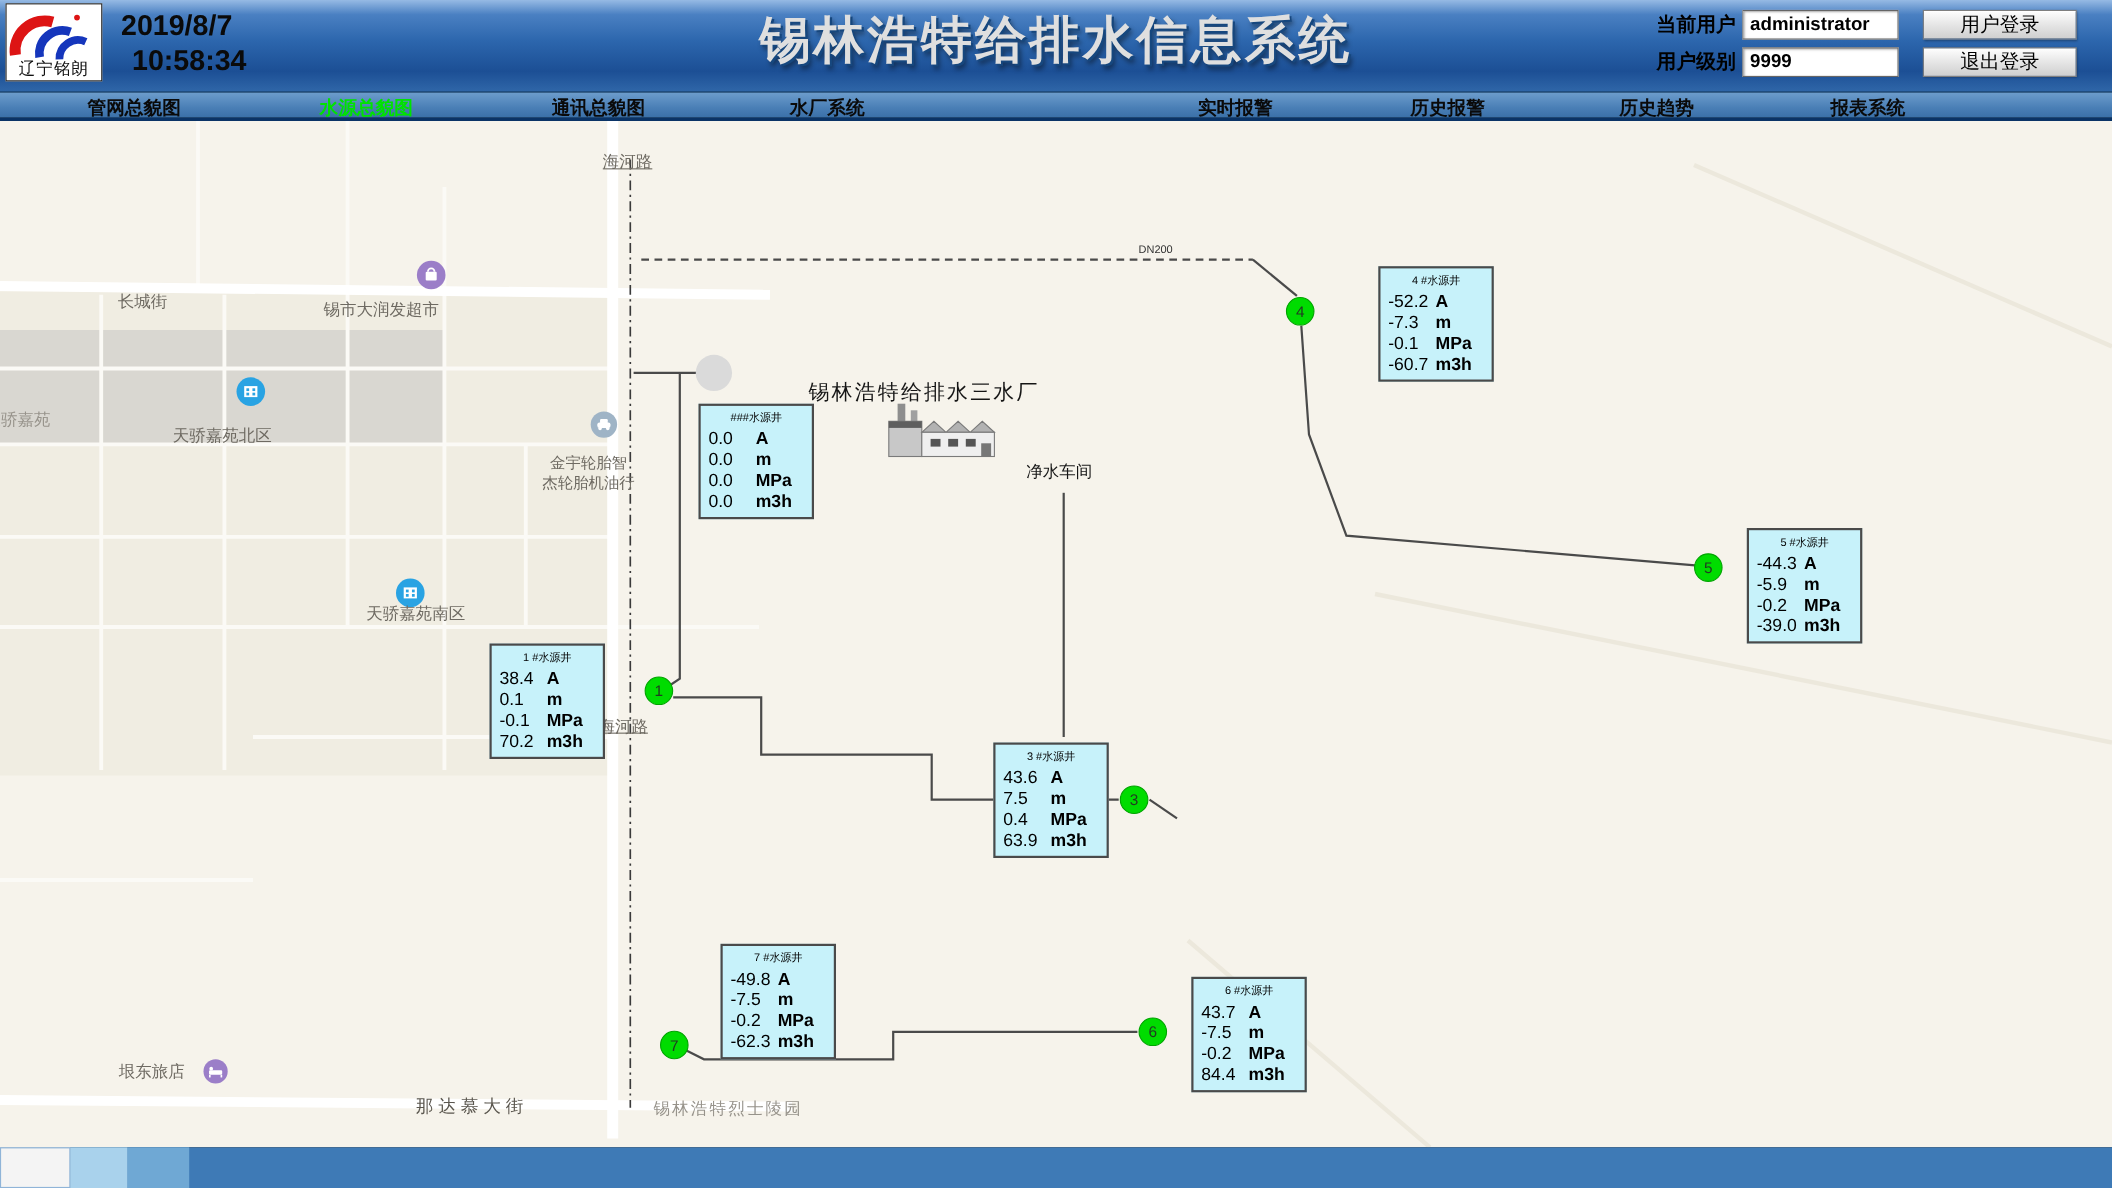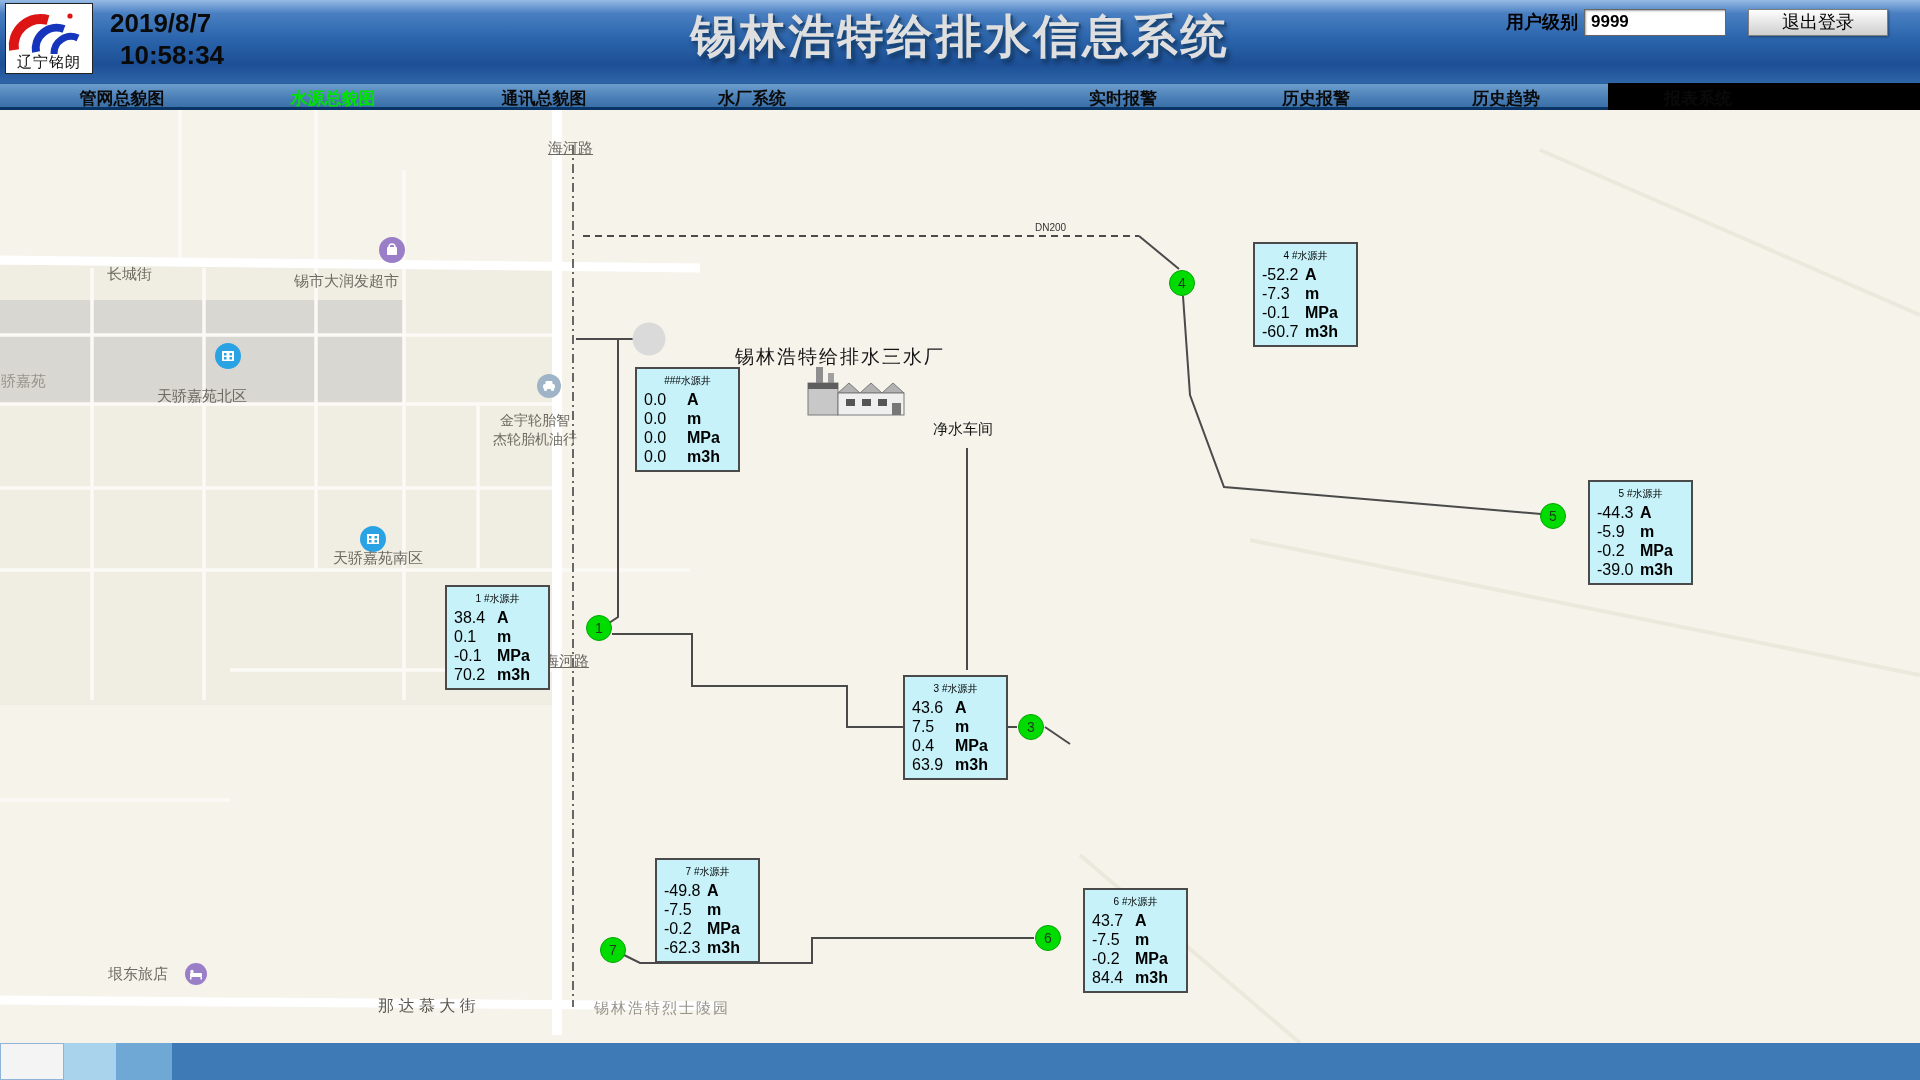--- a/index.html
+++ b/index.html
@@ -22,21 +22,21 @@
   .user-row { display:flex; align-items:center; height:28px; margin-bottom:6px; }
   .user-label { font-size:18px; font-weight:bold; color:#000; margin-right:6px; white-space:nowrap; }
   .user-input { width:142px; height:27px; background:#fff; border:1px solid #666;
     box-shadow:inset 1px 1px 2px rgba(0,0,0,.35); font-family:inherit;
     font-size:17px; font-weight:bold; color:#000; padding:0 6px; }
   .user-btn { width:140px; height:27px; margin-left:22px; font-family:inherit; font-size:18px; color:#000;
     background:linear-gradient(180deg,#FEFEFE,#E8E8E8 45%,#CFCFCF); border:1px solid #7F7F7F;
     box-shadow:inset 0 1px 0 #fff,1px 1px 2px rgba(0,0,0,.35); cursor:pointer; }
 
   
-  .nav-bar { position:absolute; left:0; top:83px; width:1608px; height:27px;
+  .nav-bar { position:absolute; left:0; top:83px; width:1920px; height:27px;
     background:linear-gradient(180deg,#6D9DCC 0%,#4A7FB6 60%,#3A70A8 100%);
     border-top:1px solid #29619F; border-bottom:3px solid #0A3366; }
   .nav-item { position:absolute; top:3px; transform:translateX(-50%); font-size:17px; font-weight:bold;
     color:#0a0a0a; white-space:nowrap; cursor:pointer; }
   .nav-item.active { color:#00E300; }
 
   
   .map-area { position:absolute; left:0; top:110px; width:1920px; height:933px;
     background:#F6F3EB; overflow:hidden; }
   .map-svg { position:absolute; left:0; top:0; }
@@ -90,20 +90,25 @@
         <circle cx="64" cy="12" r="2.6" fill="#DD1414"></circle>
       </svg>
       <div class="logo-text">辽宁铭朗</div>
     </div>
     <div class="datetime">
       <div class="date">2019/8/7</div>
       <div class="time">10:58:34</div>
     </div>
     <div class="page-title">锡林浩特给排水信息系统</div>
     <div class="user-panel">
+      <div class="user-row">
+        <span class="user-label">当前用户</span>
+        <input class="user-input" value="administrator" style="">
+        <button class="user-btn">用户登录</button>
+      </div>
       <div class="user-row">
         <span class="user-label">用户级别</span>
         <input class="user-input" value="9999" style="">
         <button class="user-btn">退出登录</button>
       </div>
     </div>
   </div>
 
   <div class="nav-bar">
       <div class="nav-item" style="left: 122px;">管网总貌图</div>

